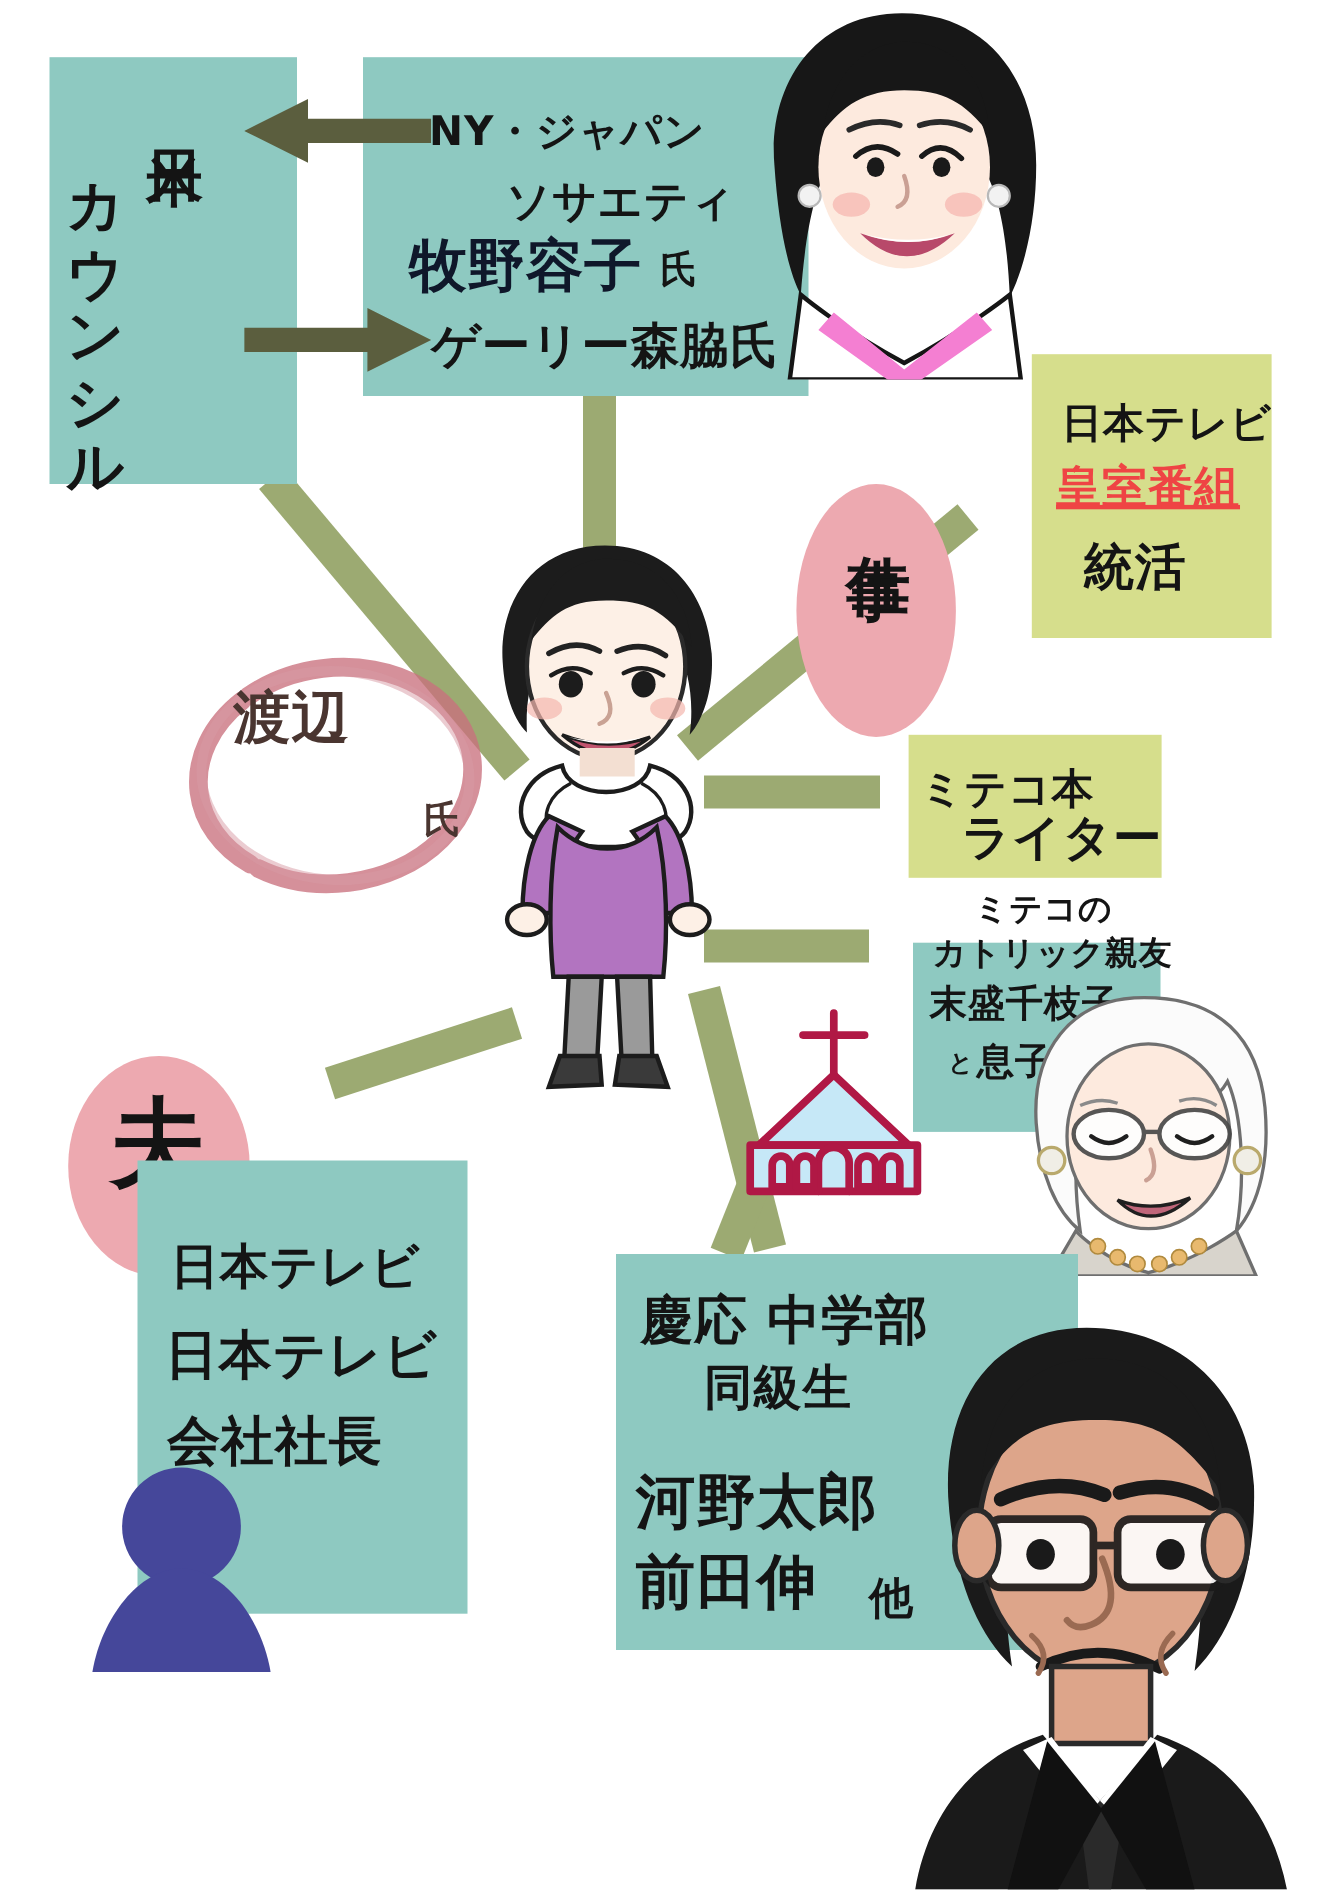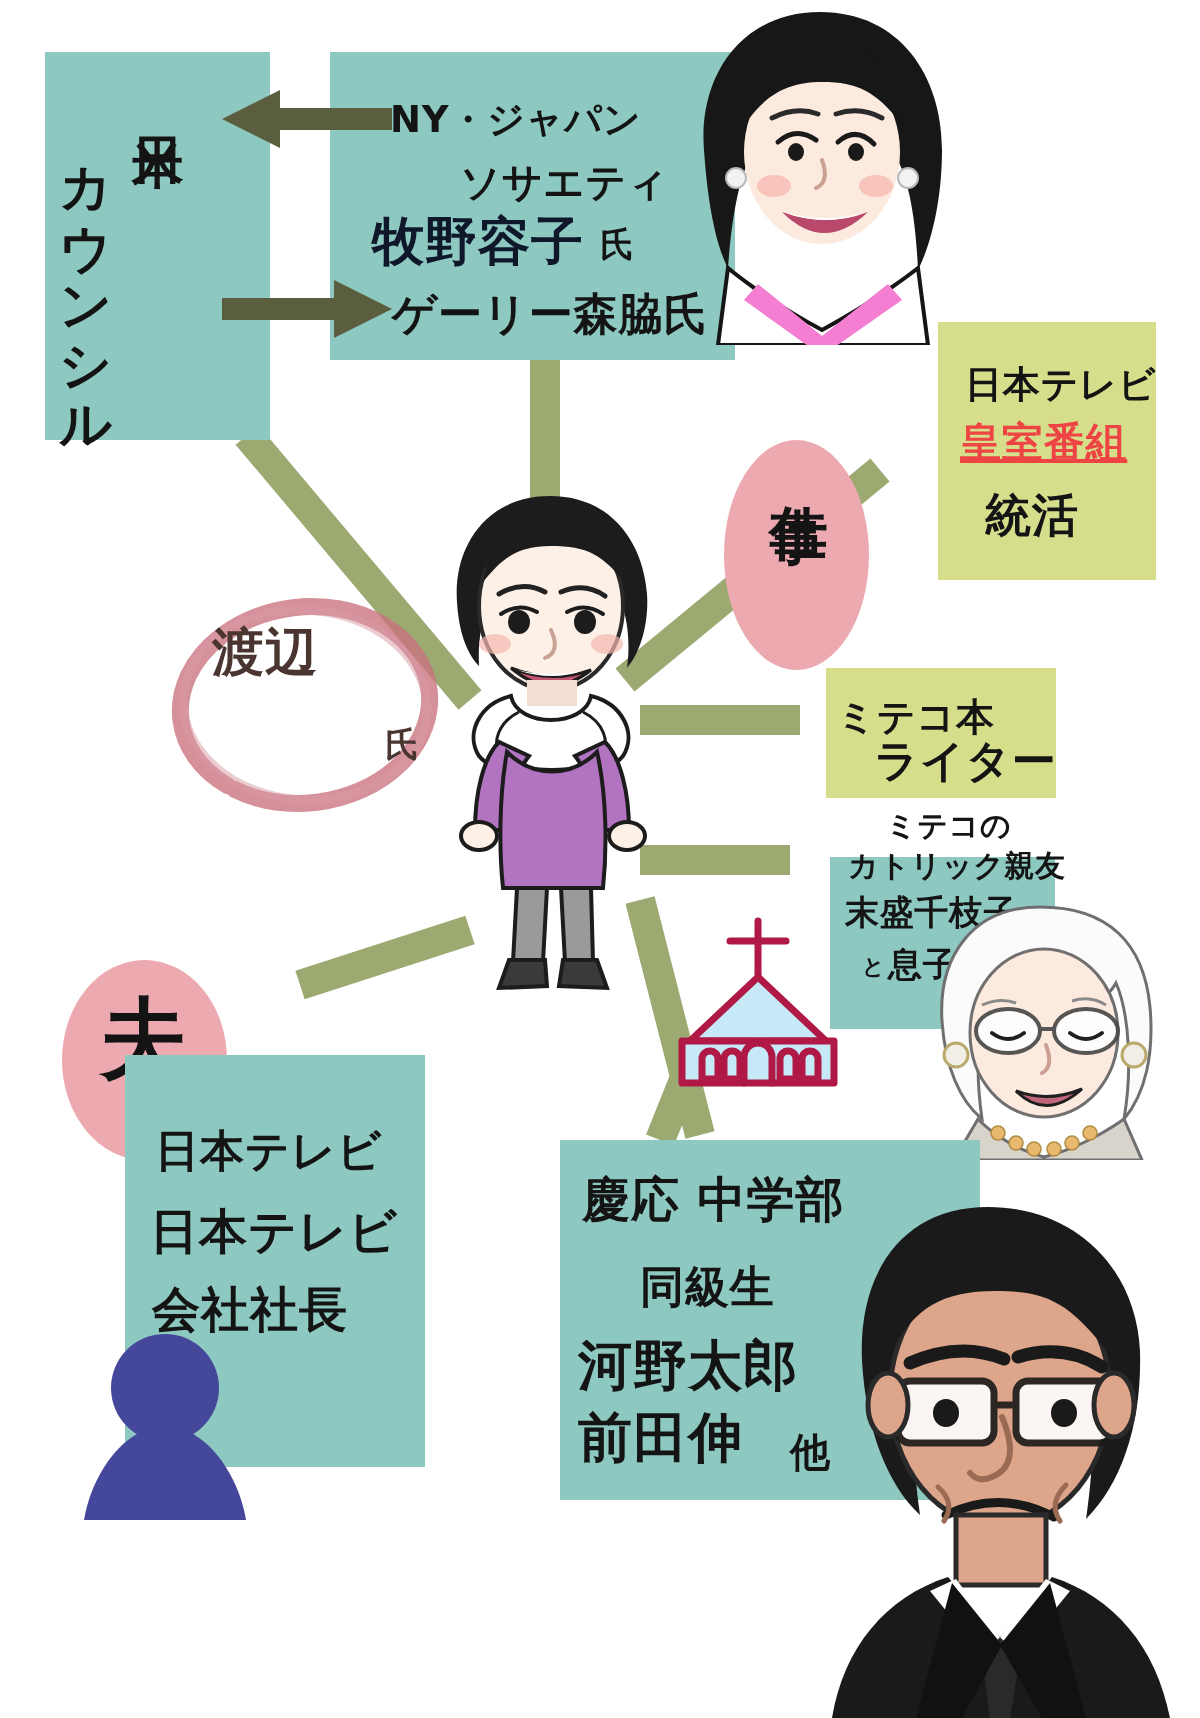--- a/index.html
+++ b/index.html
@@ -241,21 +241,21 @@
   <div class="lbl hand nowrap" style="left:150px;top:1200px;font-size:48px;color:#141414;">日本テレビ</div>
   <div class="lbl hand nowrap" style="left:152px;top:1278px;font-size:48px;color:#141414;">会社社長</div>
 
   <svg class="figure" style="left:78px;top:1330px;" width="175" height="190" viewBox="0 0 175 190">
     <circle cx="87" cy="58" r="54" fill="#45479a"></circle>
     <path d="M87 96 C126 96 160 142 168 190 L6 190 C14 142 48 96 87 96Z" fill="#45479a"></path>
   </svg>
 
   <div class="box teal" style="left:560px;top:1140px;width:420px;height:360px;"></div>
   <div class="lbl hand nowrap" style="left:582px;top:1168px;font-size:48px;color:#141414;">慶応 中学部</div>
-  <div class="lbl hand nowrap" style="left:640px;top:1232px;font-size:44px;color:#141414;margin-top:26px;">同級生</div>
+  <div class="lbl hand nowrap" style="left:640px;top:1232px;font-size:44px;color:#141414;">同級生</div>
   <div class="lbl hand nowrap" style="left:578px;top:1330px;font-size:54px;color:#141414;">河野太郎</div>
   <div class="lbl hand nowrap" style="left:578px;top:1402px;font-size:54px;color:#141414;">前田伸</div>
   <div class="lbl hand nowrap" style="left:790px;top:1425px;font-size:40px;color:#141414;">他</div>
 
   <svg class="figure" style="left:770px;top:1185px;" width="430" height="533" viewBox="0 0 430 533">
 
     <path d="M218 22 C132 22 88 88 92 176 C96 246 118 300 150 330 C140 264 142 190 160 158 C206 196 286 192 308 152 C326 190 326 268 316 334 C352 298 372 238 370 166 C366 82 304 22 218 22Z" fill="#1a1a1a"></path>
 
     <ellipse cx="230" cy="210" rx="110" ry="132" fill="#dda58a" stroke="#2a2a2a" stroke-width="5"></ellipse>
 

